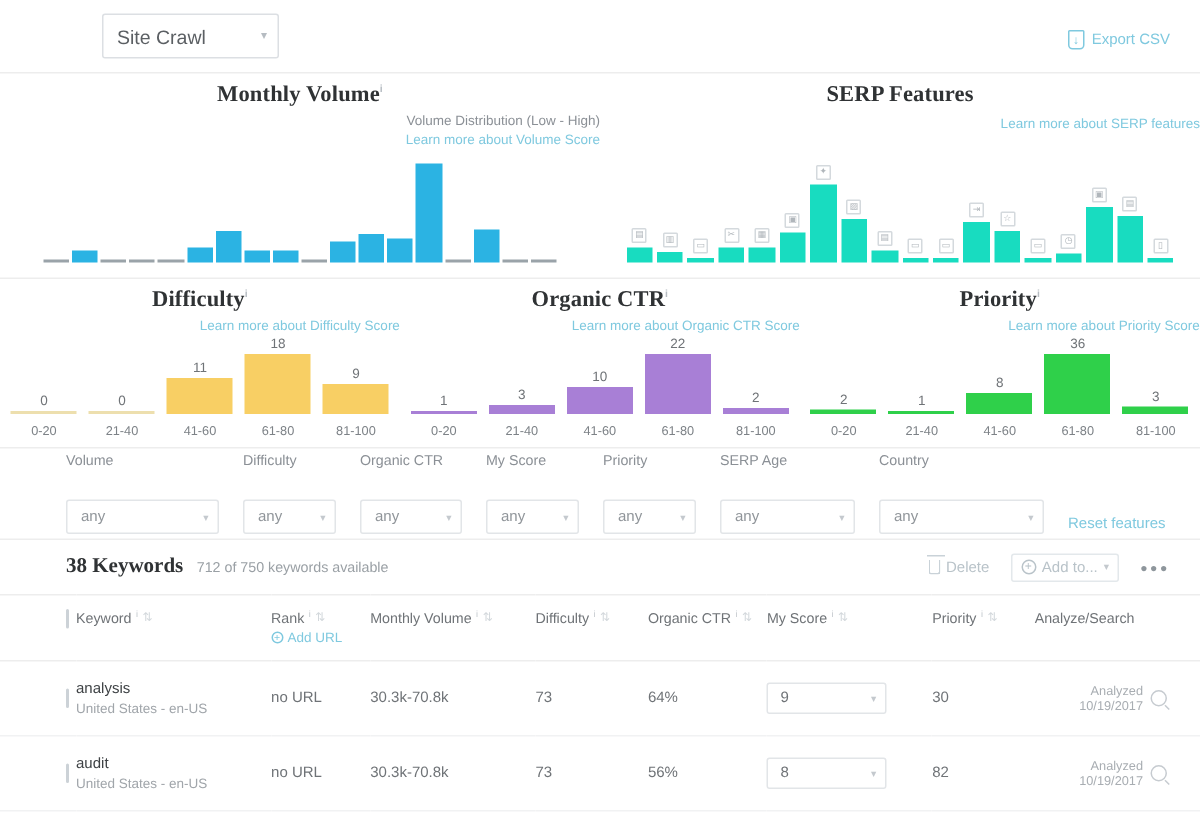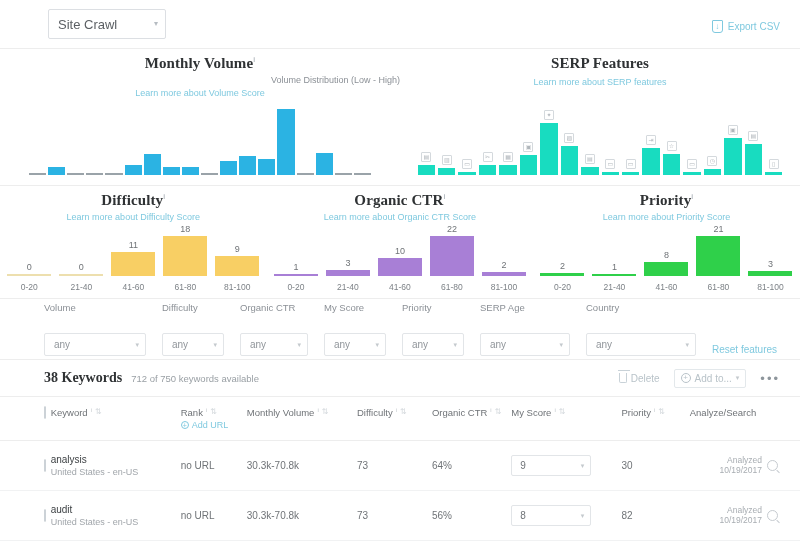--- a/index.html
+++ b/index.html
@@ -9,21 +9,21 @@
     background: #ffffff;
     font-family: "Liberation Sans", sans-serif;
     color: #4a4a4a;
     overflow: hidden;
   }
   .page { position: relative; width: 800px; height: 544px; background:#fff; }
 
   
   .topbar {
     height: 48px; display: flex; align-items: center;
-    padding: 0 18px 0 48px; position: relative;
+    padding: 0 18px 0 68px; position: relative;
   }
   .crawl-select {
     width: 118px; height: 30px; border: 1px solid #dcdfe3; background:#fff;
     border-radius: 2px; display:flex; align-items:center; justify-content:space-between;
     padding: 0 7px 0 9px; font-size: 13px; color:#5b5f63;
   }
   .crawl-select .caret { color:#b6bcc2; font-size: 8px; line-height:1; }
   .export {
     position:absolute; right: 20px; top: 20px;
     display:flex; align-items:center; gap:5px;
@@ -36,21 +36,21 @@
   .panel { border-top: 1px solid #ededed; }
 
   
   .chart-title {
     font-family: "Liberation Serif", serif;
     font-weight: bold; font-size: 15px; color:#2f3234;
     text-align:center; letter-spacing:.1px;
   }
   .chart-title sup { font-size:7px; color:#b6bcc2; vertical-align: super; font-family:"Liberation Sans",sans-serif;}
   .chart-sub { text-align:right; font-size:9px; color:#8b9096; margin-top:3px; }
-  .chart-link { text-align:center; font-size:9px; color:#7fc9df; margin-top:3px; }
+  .chart-link { text-align:right; font-size:9px; color:#7fc9df; margin-top:3px; }
 
   
   .row1 { display:flex; height:137px; }
   .row1 > div { position:relative; }
   .vol-block { width:400px; }
   .serp-block { width:400px; }
 
   .barstrip {
     position:absolute; left:0; right:0; bottom:10px;
     display:flex; align-items:flex-end; justify-content:center; gap:0;
@@ -414,21 +414,21 @@
           </div>
           <div class="cell">
             <div class="val">1</div>
             <div class="b c-prio" style="height: 2px; background: rgb(47, 208, 74);"></div>
           </div>
           <div class="cell">
             <div class="val">8</div>
             <div class="b c-prio" style="height: 14px; background: rgb(47, 208, 74);"></div>
           </div>
           <div class="cell">
-            <div class="val">21</div>
+            <div class="val">36</div>
             <div class="b c-prio" style="height: 41px; background: rgb(47, 208, 74);"></div>
           </div>
           <div class="cell">
             <div class="val">3</div>
             <div class="b c-prio" style="height: 5px; background: rgb(47, 208, 74);"></div>
           </div>
         </div>
         <div class="axis">
           <span>0-20</span>
           <span>21-40</span>

